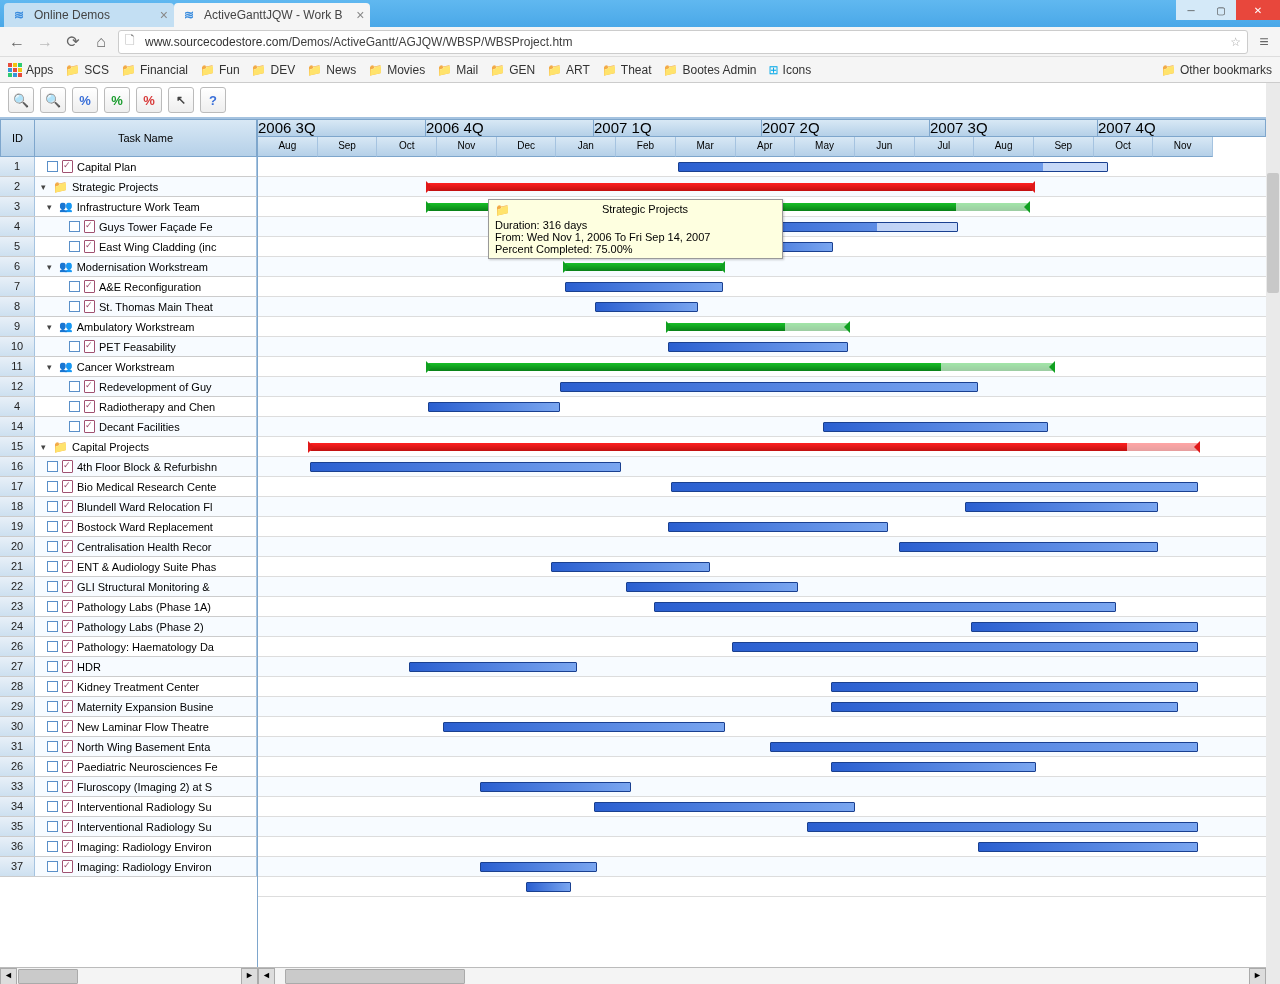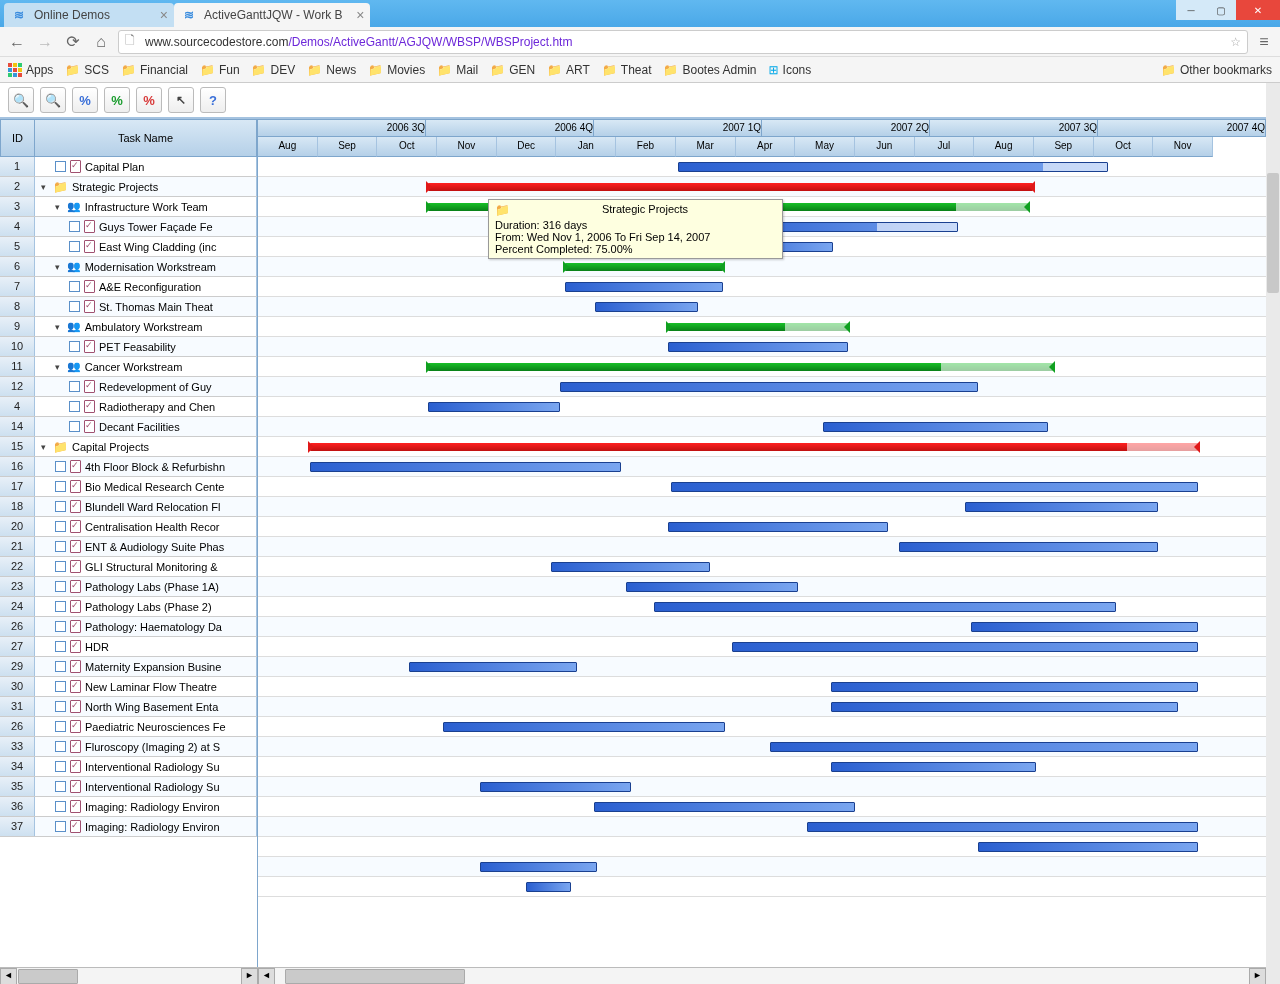--- a/index.html
+++ b/index.html
@@ -19,21 +19,21 @@
 .win-btn.close { background: #e8473c; color: #fff; width: 44px; }
 .win-btn.max { background: #d4e9f8; }
 .win-btn.min { background: #d4e9f8; }
 
 .addrbar { height: 30px; background: #f5f5f5; border-bottom: 1px solid #ddd; display: flex; align-items: center; padding: 0 6px; gap: 6px; }
 .nav-btn { width: 22px; height: 22px; display: flex; align-items: center; justify-content: center; color: #666; font-size: 16px; }
 .nav-btn.disabled { color: #bbb; }
 .omnibox { flex: 1; height: 24px; border: 1px solid #ccc; border-radius: 3px; display: flex; align-items: center; padding: 0 6px; background: #fff; }
 .omnibox .doc-icon { width: 14px; margin-right: 6px; color: #888; }
 .url-host { color: #333; }
-.url-path { color: #6d28d9; }
+.url-path { color: #404040; }
 .star-icon { color: #aaa; margin-left: 4px; }
 .menu-icon { width: 20px; color: #666; font-size: 16px; text-align: center; }
 
 .bookmarks-bar { height: 26px; background: #f5f5f5; border-bottom: 1px solid #ccc; display: flex; align-items: center; padding: 0 8px; gap: 12px; font-size: 12px; }
 .bm-item { display: flex; align-items: center; gap: 4px; color: #333; }
 .bm-folder { color: #e4b04a; }
 .apps-icon { display: inline-grid; grid-template-columns: repeat(3,4px); grid-template-rows: repeat(3,4px); gap: 1px; }
 .apps-icon span { width: 4px; height: 4px; }
 .bm-right { margin-left: auto; }
 
@@ -52,36 +52,36 @@
 .tool-btn.help { color: #3a6fd8; }
 
 
 .gantt { flex: 1; display: flex; flex-direction: column; overflow: hidden; }
 .gantt-header { display: flex; height: 38px; }
 .left-header { width: 258px; display: flex; border-right: 1px solid #7ea6cc; }
 .col-id-h { width: 35px; background: linear-gradient(#d8e8f5,#b5d0e8); border: 1px solid #7ea6cc; display: flex; align-items: center; justify-content: center; font-size: 11px; color: #000; }
 .col-name-h { flex: 1; background: linear-gradient(#d8e8f5,#b5d0e8); border: 1px solid #7ea6cc; border-left: none; display: flex; align-items: center; justify-content: center; font-size: 11px; color: #000; }
 .right-header { flex: 1; display: flex; flex-direction: column; overflow: hidden; }
 .quarters { display: flex; height: 18px; }
-.quarter { flex: 1; background: linear-gradient(#d8e8f5,#b5d0e8); border: 1px solid #7ea6cc; border-left: none; text-align: right; font-size: 10px; line-height: 16px; }
+.quarter { flex: 1; background: linear-gradient(#d8e8f5,#b5d0e8); border: 1px solid #7ea6cc; border-left: none; text-align: left; font-size: 15px; line-height: 16px; }
 .months { display: flex; height: 20px; }
 .month { width: 59.7px; background: linear-gradient(#d8e8f5,#b5d0e8); border-right: 1px solid #a5c3e0; border-bottom: 1px solid #7ea6cc; text-align: center; font-size: 10px; line-height: 18px; }
 
 .gantt-body { flex: 1; display: flex; overflow: hidden; position: relative; }
 .left-col { width: 258px; border-right: 1px solid #7ea6cc; overflow: hidden; }
 .right-col { flex: 1; position: relative; overflow: hidden; }
 
 .row { height: 20px; display: flex; border-bottom: 1px solid #ccc; }
 .row:nth-child(even) { background: #f7fbff; }
 .row:nth-child(odd) { background: #fff; }
 .cell-id { width: 35px; background: linear-gradient(#e8f0f8,#cde0f0); border-right: 1px solid #a5c3e0; text-align: center; font-size: 11px; line-height: 19px; color: #222; }
 .cell-name { flex: 1; display: flex; align-items: center; padding-left: 4px; font-size: 11px; color: #000; white-space: nowrap; overflow: hidden; border-right: 1px solid #a5c3e0; }
 
 .indent-0 { padding-left: 6px; }
-.indent-1 { padding-left: 12px; margin-left: 8px; }
+.indent-1 { padding-left: 12px; }
 .indent-2 { padding-left: 34px; }
 
 .expander { width: 10px; height: 10px; margin-right: 2px; color: #444; font-size: 9px; }
 .folder-icon { color: #e4b04a; margin-right: 4px; font-size: 12px; }
 .team-icon { margin-right: 4px; font-size: 11px; }
 .checkbox { width: 11px; height: 11px; border: 1px solid #5a8fc8; margin-right: 4px; background: #fff; }
 .clipboard { width: 11px; height: 13px; border: 1px solid #a05070; border-radius: 1px; margin-right: 4px; position: relative; background: #fff; }
 .clipboard::before { content: "✓"; position: absolute; left: 0; top: -1px; font-size: 9px; color: #a05070; }
 
 .chart-rows { position: absolute; top: 0; left: 0; right: 0; }
@@ -396,20 +396,28 @@
             </div>
             <div class="row">
               <div class="cell-id">18</div>
     <div class="cell-name indent-1">
       <span class="checkbox"></span>
                 <span class="clipboard"></span>
                 <span>Blundell Ward Relocation Fl</span>
     </div>
             </div>
             <div class="row">
+              <div class="cell-id">19</div>
+    <div class="cell-name indent-1">
+      <span class="checkbox"></span>
+                <span class="clipboard"></span>
+                <span>Bostock Ward Replacement</span>
+    </div>
+            </div>
+            <div class="row">
               <div class="cell-id">20</div>
     <div class="cell-name indent-1">
       <span class="checkbox"></span>
                 <span class="clipboard"></span>
                 <span>Centralisation Health Recor</span>
     </div>
             </div>
             <div class="row">
               <div class="cell-id">21</div>
     <div class="cell-name indent-1">
@@ -449,20 +457,28 @@
                 <span class="clipboard"></span>
                 <span>Pathology: Haematology Da</span>
     </div>
             </div>
             <div class="row">
               <div class="cell-id">27</div>
     <div class="cell-name indent-1">
       <span class="checkbox"></span>
                 <span class="clipboard"></span>
                 <span>HDR</span>
+    </div>
+            </div>
+            <div class="row">
+              <div class="cell-id">28</div>
+    <div class="cell-name indent-1">
+      <span class="checkbox"></span>
+                <span class="clipboard"></span>
+                <span>Kidney Treatment Center</span>
     </div>
             </div>
             <div class="row">
               <div class="cell-id">29</div>
     <div class="cell-name indent-1">
       <span class="checkbox"></span>
                 <span class="clipboard"></span>
                 <span>Maternity Expansion Busine</span>
     </div>
             </div>

